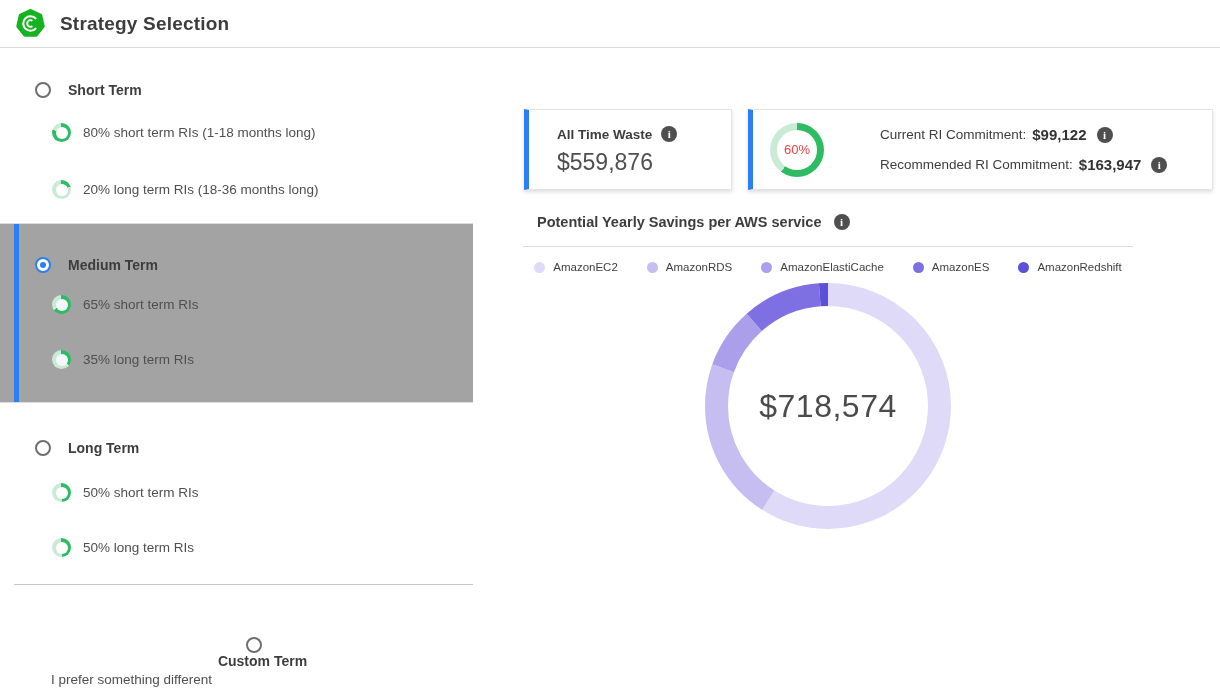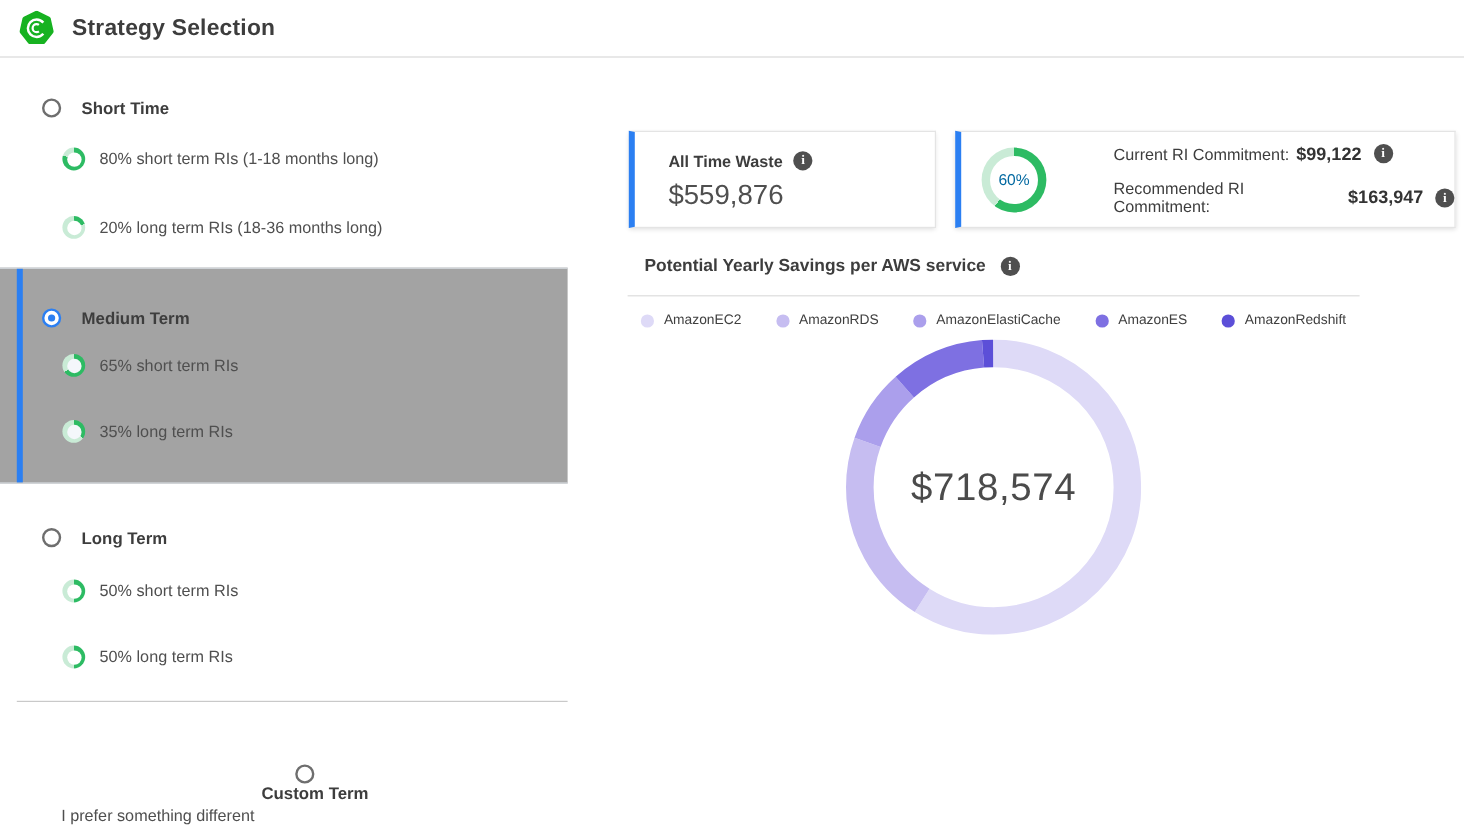--- a/index.html
+++ b/index.html
@@ -55,30 +55,30 @@
   
   .info { display:inline-flex; width:16px; height:16px; border-radius:50%; background:#4f4f4f;
     color:#fff; align-items:center; justify-content:center;
     font-family:"Liberation Serif","DejaVu Serif",serif; font-size:11px; font-weight:700;
     flex:0 0 auto; cursor:pointer; }
 
   
   .cards-row { display:flex; margin-top:61px; height:81px; }
   .card { background:#fff; border:1px solid #e4e4e4; border-left:5px solid var(--blue);
     box-shadow:0 2px 4px rgba(0,0,0,.14); }
-  .card-waste { width:256px; margin-left:1px; padding:16px 0 0 28px; }
+  .card-waste { width:208px; margin-left:1px; padding:16px 0 0 28px; }
   .card-title-row { display:flex; align-items:center; }
   .card-title { font-size:13.5px; font-weight:700; color:#3d3d3d; margin-right:9px; }
   .card-value { font-size:23px; color:#4f4f4f; margin-top:7px; }
   .card-commit { flex:1; margin-left:16px; margin-right:7px; display:flex; align-items:center;
     padding-left:17px; }
 
   .gauge { width:54px; height:54px; border-radius:50%; position:relative; flex:0 0 auto; }
   .gauge-inner { position:absolute; inset:7px; border-radius:50%; background:#fff;
-    display:flex; align-items:center; justify-content:center; font-size:13px; color:#0369a1; }
+    display:flex; align-items:center; justify-content:center; font-size:13px; color:#ef4444; }
 
   .commit-lines { margin-left:56px; display:flex; flex-direction:column; gap:13px; }
   .commit-line { display:flex; align-items:center; font-size:13.5px; color:#3d3d3d; }
   .commit-value { font-size:15px; font-weight:700; color:#333; margin-left:6px; margin-right:10px; }
 
   
   .chart-title-row { display:flex; align-items:center; margin-top:24px; padding-left:14px; }
   .chart-title { font-size:14.5px; font-weight:700; color:#3d3d3d; margin-right:12px; }
   .chart-divider { margin-top:16px; width:610px; border-top:1px solid #dcdcdc; }
   .legend { margin-top:14px; width:610px; display:flex; justify-content:center; gap:29px; }
@@ -101,21 +101,21 @@
   </svg>
   <div class="page-title">Strategy Selection</div>
 </div>
 
 <div class="main">
   <div class="left-col">
 
     <div class="sec-short">
       <div class="strat-head">
         <span class="radio"></span>
-        <span class="strat-label">Short Time</span>
+        <span class="strat-label">Short Term</span>
       </div>
       <div class="strat-opt">
         <span class="ring" style="background: conic-gradient(rgb(45, 187, 99) 0deg, rgb(45, 187, 99) 80%, rgb(201, 235, 214) 80%, rgb(201, 235, 214) 100%);"></span>
         <span class="opt-label">80% short term RIs (1-18 months long)</span>
       </div>
       <div class="strat-opt">
         <span class="ring" style="background: conic-gradient(rgb(45, 187, 99) 0deg, rgb(45, 187, 99) 20%, rgb(201, 235, 214) 20%, rgb(201, 235, 214) 100%);"></span>
         <span class="opt-label">20% long term RIs (18-36 months long)</span>
       </div>
     </div>

